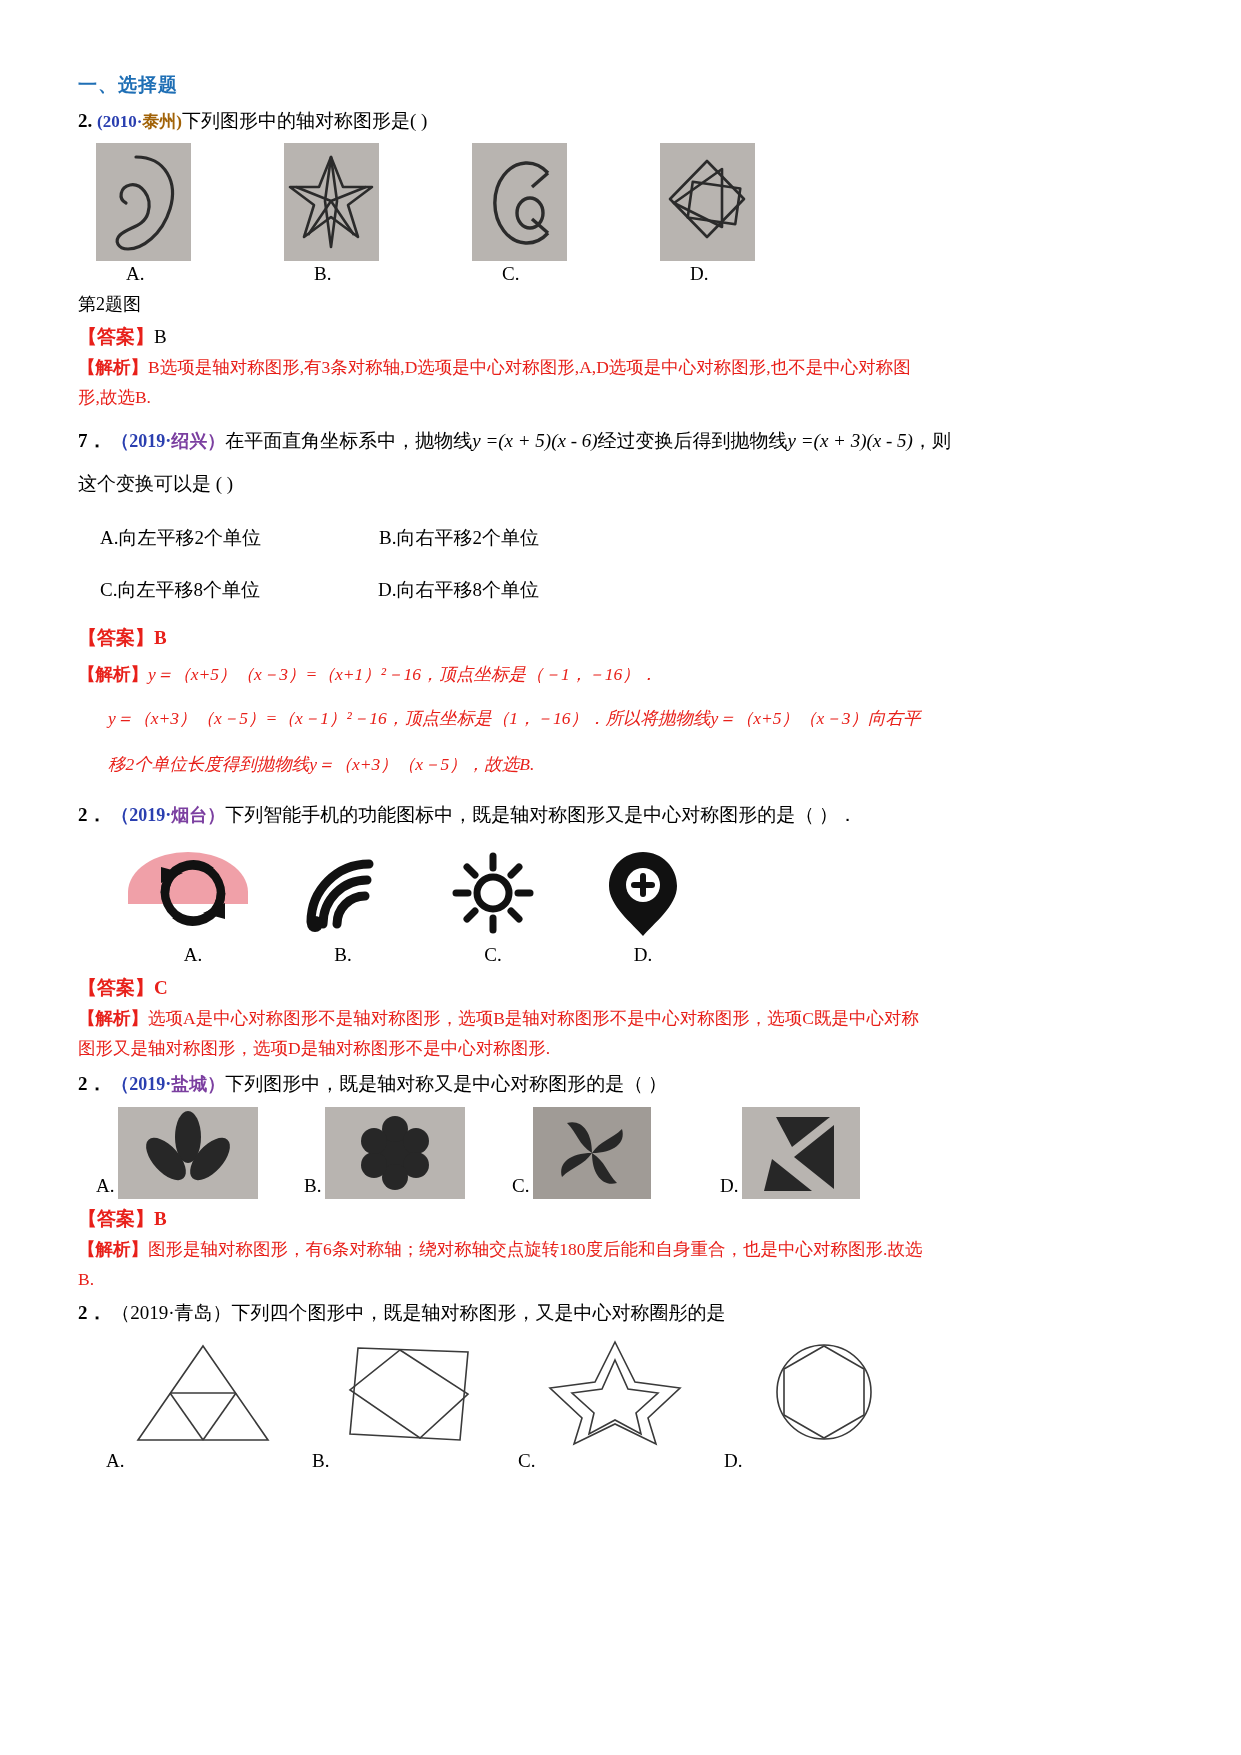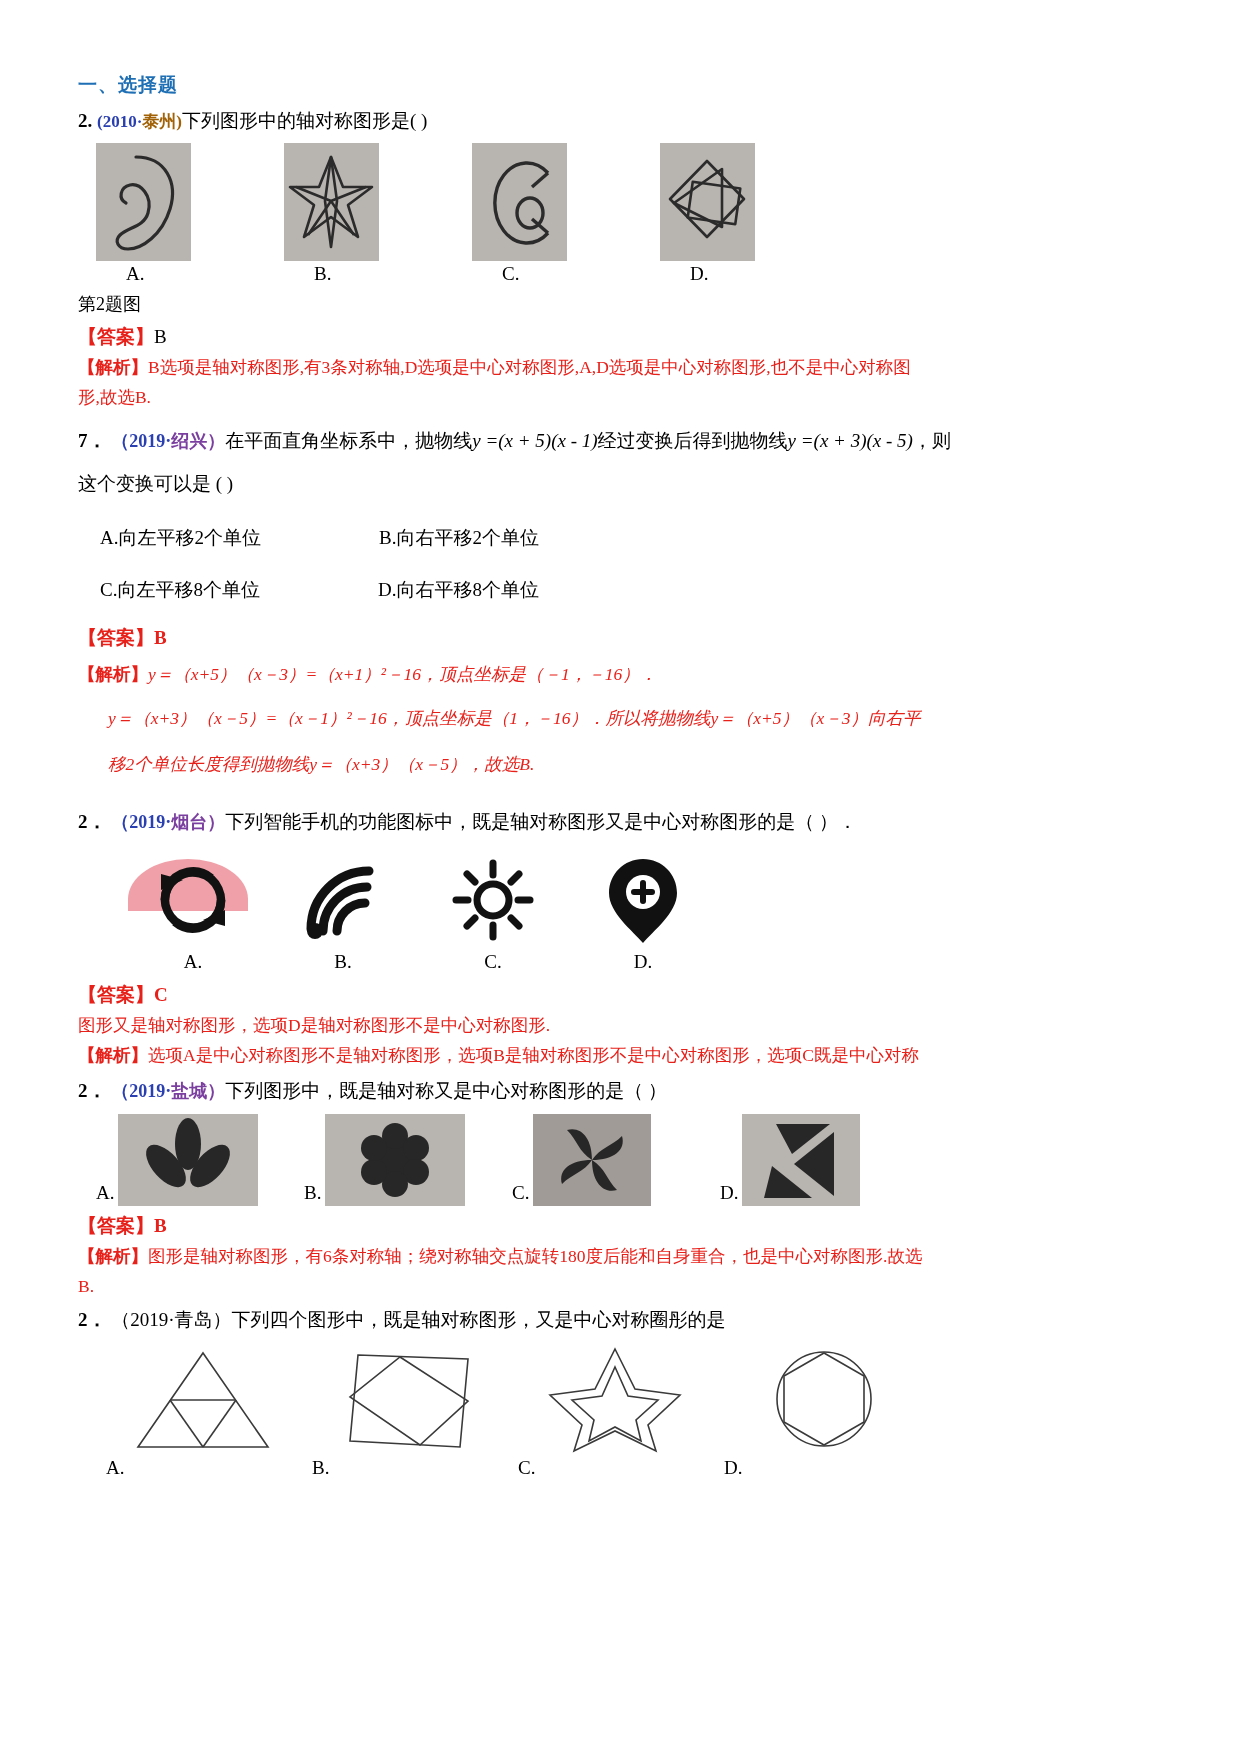--- a/index.html
+++ b/index.html
@@ -173,21 +173,21 @@
 
   <div class="exp">
     <span class="tag">【解析】</span><span>B选项是轴对称图形,有3条对称轴,D选项是中心对称图形,A,D选项是中心对称图形,也不是中心对称图</span>
   </div>
   <div class="exp">
     <span>形,故选B.</span>
   </div>
 
   <div class="qline" style="margin-top:14px;font-size:19px;">
     <span class="qnum">7．</span>
-    <span class="src-blue2">（2019·</span><span class="src-purple2">绍兴）</span><span>在平面直角坐标系中，抛物线</span><span class="ital mathline">y =(x + 5)(x - 1)</span><span>经过变换后得到抛物线</span><span class="ital mathline">y =(x + 3)(x - 5)</span><span>，则</span>
+    <span class="src-blue2">（2019·</span><span class="src-purple2">绍兴）</span><span>在平面直角坐标系中，抛物线</span><span class="ital mathline">y =(x + 5)(x - 6)</span><span>经过变换后得到抛物线</span><span class="ital mathline">y =(x + 3)(x - 5)</span><span>，则</span>
   </div>
   <div class="qline" style="line-height:52px;">这个变换可以是     (      )</div>
 
   <div class="opts">
     <span class="o">A.向左平移2个单位</span><span class="sp-big"></span><span class="o">B.向右平移2个单位</span>
   </div>
   <div class="opts">
     <span class="o">C.向左平移8个单位</span><span class="sp-big"></span><span class="o">D.向右平移8个单位</span>
   </div>
 
@@ -198,21 +198,21 @@
   <div class="exp" style="line-height:42px;">
     <span class="tag">【解析】</span><span class="ital">y＝（x+5）（x－3）=（x+1）²－16，顶点坐标是（－1，－16）．</span>
   </div>
   <div class="exp exp-wide" style="line-height:46px;padding-left:30px;">
     <span class="ital">y＝（x+3）（x－5）=（x－1）²－16，顶点坐标是（1，－16）．所以将抛物线y＝（x+5）（x－3）向右平</span>
   </div>
   <div class="exp exp-wide" style="line-height:46px;padding-left:30px;">
     <span class="ital">移2个单位长度得到抛物线y＝（x+3）（x－5），故选B.</span>
   </div>
 
-  <div class="qline" style="margin-top:20px;">
+  <div class="qline" style="margin-top:13px;">
     <span class="qnum">2．</span>
     <span class="src-blue2">（2019·</span><span class="src-purple2">烟台）</span><span>下列智能手机的功能图标中，既是轴对称图形又是中心对称图形的是（      ）．</span>
   </div>
 
   <div class="iconrow" style="margin-top:18px;padding-left:40px;">
 
     <div class="iconcell" style="width:150px;">
       <div class="iconbox" style="width:130px;height:90px;position:relative;">
         <div style="position:absolute;left:0;top:4px;width:120px;height:52px;background:#f0a0a8;border-radius:60px 60px 0 0/40px 40px 0 0;"></div>
         <svg width="96" height="88" viewBox="0 0 96 88" style="position:relative;">
@@ -274,24 +274,24 @@
         </svg>
       </div>
       <div class="iconlabel">D.</div>
     </div>
   </div>
 
   <div class="ans-line" style="margin-top:6px;">
     <span class="tag">【答案】</span><span class="red" style="font-weight:bold;">C</span>
   </div>
   <div class="exp">
+    <span class="tag">【解析】</span><span>选项A是中心对称图形不是轴对称图形，选项B是轴对称图形不是中心对称图形，选项C既是中心对称</span>
+  </div>
+  <div class="exp">
     <span>图形又是轴对称图形，选项D是轴对称图形不是中心对称图形.</span>
-  </div>
-  <div class="exp">
-    <span class="tag">【解析】</span><span>选项A是中心对称图形不是轴对称图形，选项B是轴对称图形不是中心对称图形，选项C既是中心对称</span>
   </div>
 
   <div class="qline" style="margin-top:6px;">
     <span class="qnum">2．</span>
     <span class="src-blue2">（2019·</span><span class="src-purple2">盐城）</span><span>下列图形中，既是轴对称又是中心对称图形的是（        ）</span>
   </div>
 
   <div class="figrow2" style="padding-left:18px;">
     <div class="figcell2" style="width:208px;">
       <div class="lbl2">A.</div>

